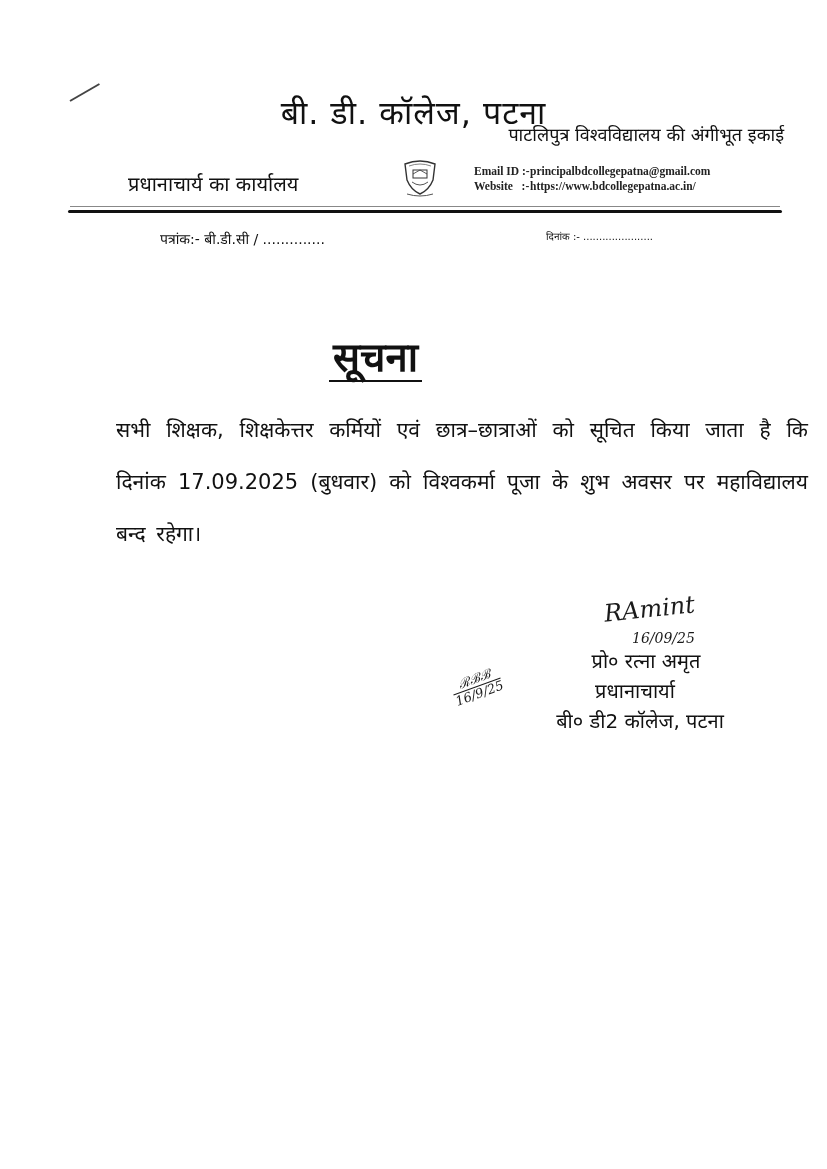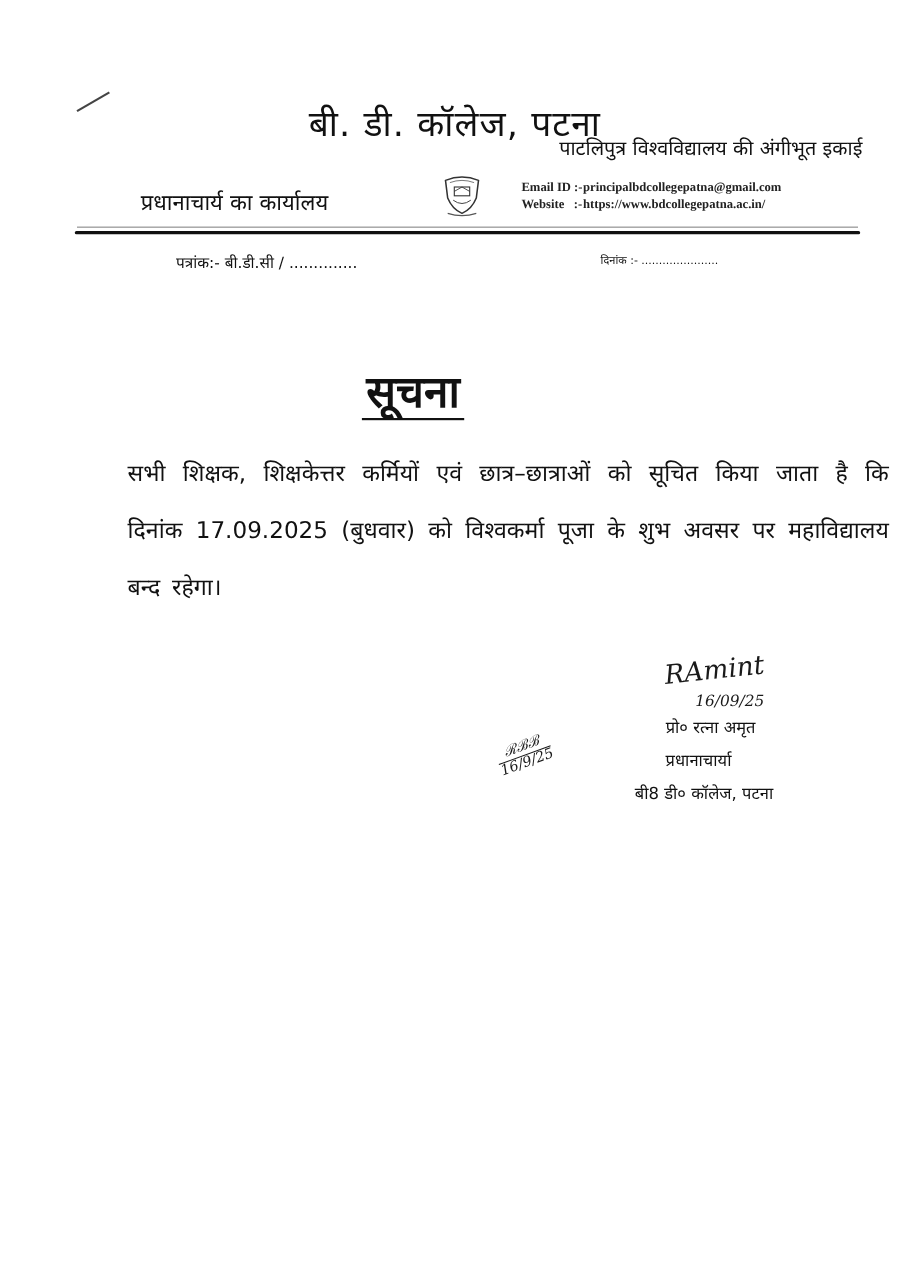--- a/index.html
+++ b/index.html
@@ -132,21 +132,21 @@
     }
     .initials .top {
       border-bottom: 1px solid #1a1a1a;
       display: block;
     }
 
     .signatory {
       left: 510px; top: 646px;
       width: 250px;
       text-align: center;
-      font-size: 15px;
+      font-size: 20px;
       line-height: 30px;
     }
     .signatory .name { padding-left: 22px; }
     .signatory .org { padding-left: 10px; }
   </style>
 </head>
 <body>
 
 <div class="abs corner-mark"></div>
 
@@ -193,14 +193,14 @@
 <div class="abs sig-date">16/09/25</div>
 
 <div class="abs initials">
   <span class="top">ℛℬℬ</span>
   <span>16/9/25</span>
 </div>
 
 <div class="abs signatory">
   <div class="name">प्रो० रत्ना अमृत</div>
   <div>प्रधानाचार्या</div>
-  <div class="org">बी8 डी० कॉलेज, पटना</div>
+  <div class="org">बी० डी2 कॉलेज, पटना</div>
 </div>
 
 </body></html>

